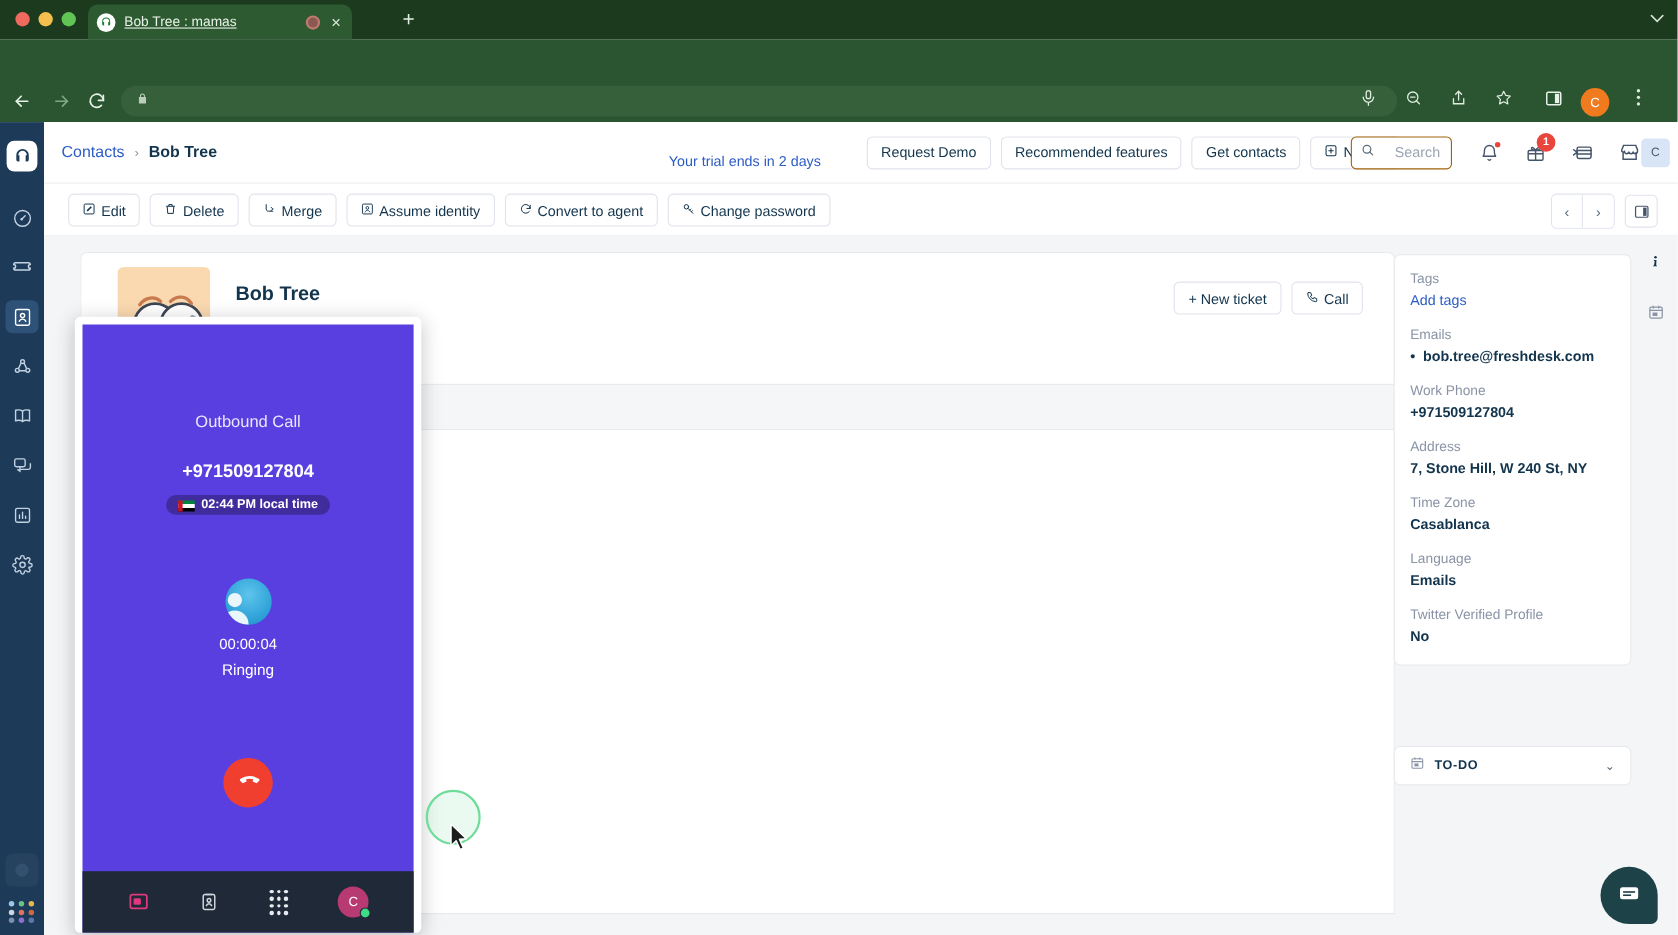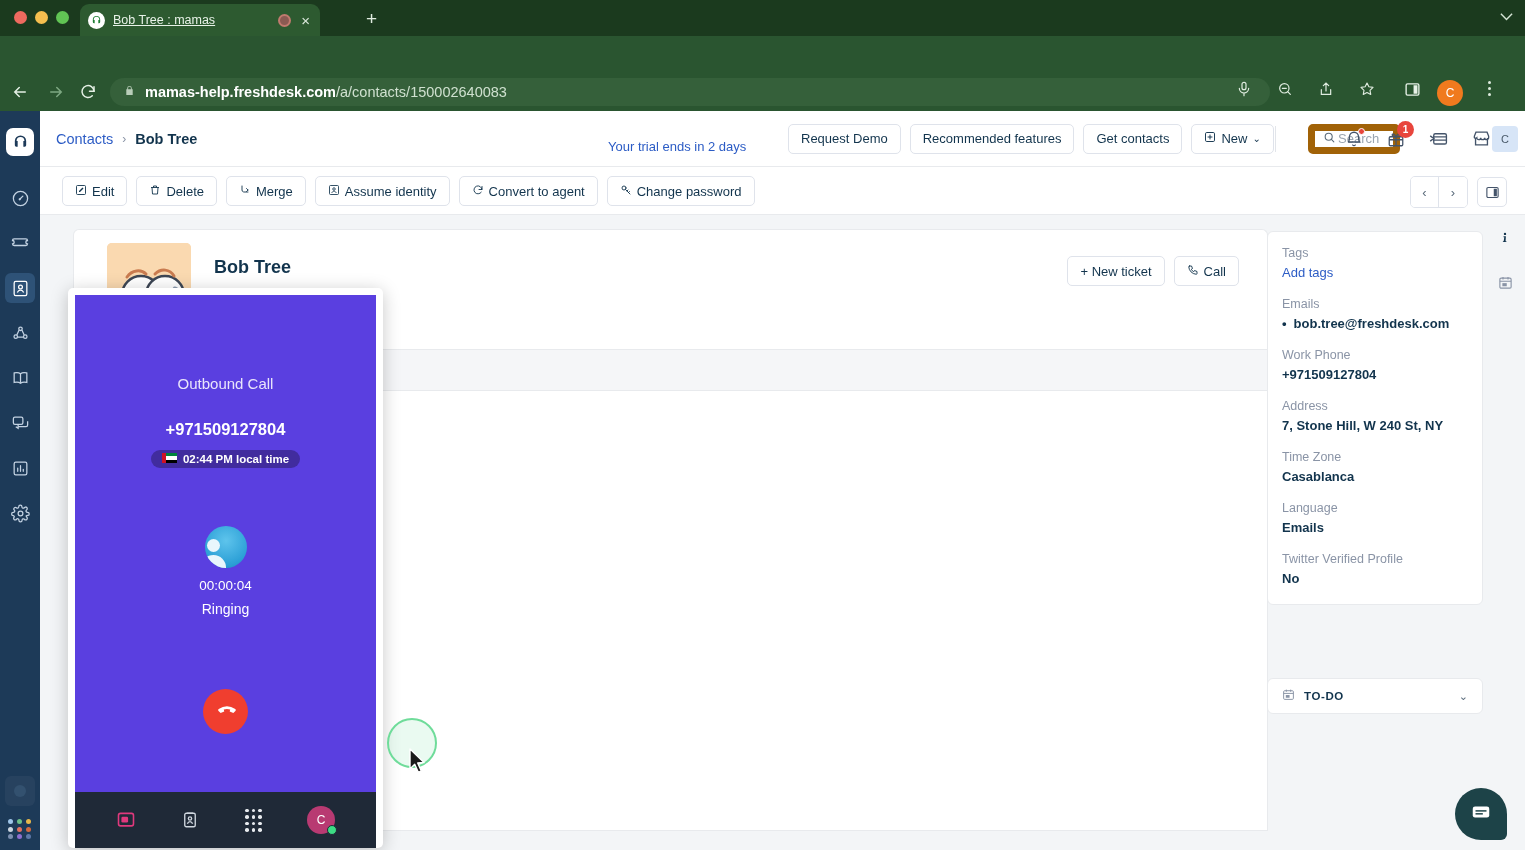--- a/index.html
+++ b/index.html
@@ -138,23 +138,23 @@
   .hdr-btn {
     height: 30px; padding: 0 12px; border: 1px solid #dfe3eb; border-radius: 5px;
     background: #fff; font-size: 13px; color: #12344d; font-weight: 500;
     display: flex; align-items: center; gap: 5px; cursor: pointer;
     font-family: "Liberation Sans", sans-serif; white-space: nowrap;
   }
   .hdr-btn-group { position: absolute; left: 748px; display: flex; gap: 9px; align-items: center; }
   .hdr-div { position: absolute; left: 1235px; width: 1px; height: 26px; background: #e2e5ea; }
 
   .search-box {
-    position: absolute; left: 1268px; width: 92px; height: 30px;
-    border: 7px solid #a16207; border-radius: 5px; background: #fff;
-    display: flex; align-items: center; gap: 2px; padding: 0 8px; cursor: text;
+    position: absolute; left: 1188px; width: 92px; height: 30px;
+    border: 1px solid #a16207; border-radius: 5px; background: #fff;
+    display: flex; align-items: center; gap: 18px; padding: 0 8px; cursor: text;
   }
   .search-box .ph { font-size: 13px; color: #9aa5b1; }
 
   .hdr-icons { position: absolute; left: 1305px; display: flex; align-items: center; gap: 24px; }
   .hdr-ic { position: relative; cursor: pointer; display: flex; align-items: center; }
   .badge-dot {
     position: absolute; top: -2px; right: -2px; width: 7px; height: 7px;
     border-radius: 50%; background: #e8453c; border: 1px solid #fff;
   }
   .badge-num {
@@ -268,21 +268,21 @@
   }
   .call-inner {
     width: 301px; height: 553px; background: #5a3fe0;
     display: flex; flex-direction: column; align-items: center;
   }
   .call-title { margin-top: 80px; font-size: 15px; color: #e9e5fb; }
   .call-number { margin-top: 28px; font-size: 16.5px; font-weight: 700; color: #ffffff; }
   .call-localtime {
     margin-top: 11px; background: #412c9e; border-radius: 11px;
     padding: 3px 11px; font-size: 11.5px; color: #ffffff; font-weight: 700;
-    display: flex; align-items: flex-start; gap: 6px;
+    display: flex; align-items: flex-end; gap: 6px;
   }
   .flag-uae {
     width: 15px; height: 10px; display: inline-block; position: relative;
     background: linear-gradient(to bottom, #00843d 0 33.3%, #ffffff 33.3% 66.6%, #000000 66.6% 100%);
     flex: 0 0 auto;
   }
   .flag-uae::before {
     content: ""; position: absolute; left: 0; top: 0; width: 4px; height: 10px; background: #ce1126;
   }
   .call-avatar {
@@ -376,21 +376,20 @@
         <path d="M20 5v6h-6"></path>
       </svg>
   </div>
 
   <div class="omnibox">
     <span class="lock-icon">
       <svg width="11" height="13" viewBox="0 0 24 24" fill="#b9cdb9">
           <path d="M17 9V7a5 5 0 0 0-10 0v2H5v13h14V9h-2zm-8-2a3 3 0 1 1 6 0v2H9V7z"></path>
         </svg>
     </span>
-    <span class="url"><b>mamas-help.freshdesk.com</b><span>/a/contacts/150002640083</span></span>
   </div>
 
   <div class="omni-actions">
     <span class="ic">
       <svg width="16" height="16" viewBox="0 0 24 24" fill="none" stroke="#e0ece0" stroke-width="1.8" stroke-linecap="round">
           <rect x="9" y="2" width="6" height="11" rx="3"></rect>
           <path d="M5 11a7 7 0 0 0 14 0M12 18v4"></path>
         </svg>
     </span>
     <span class="ic">

